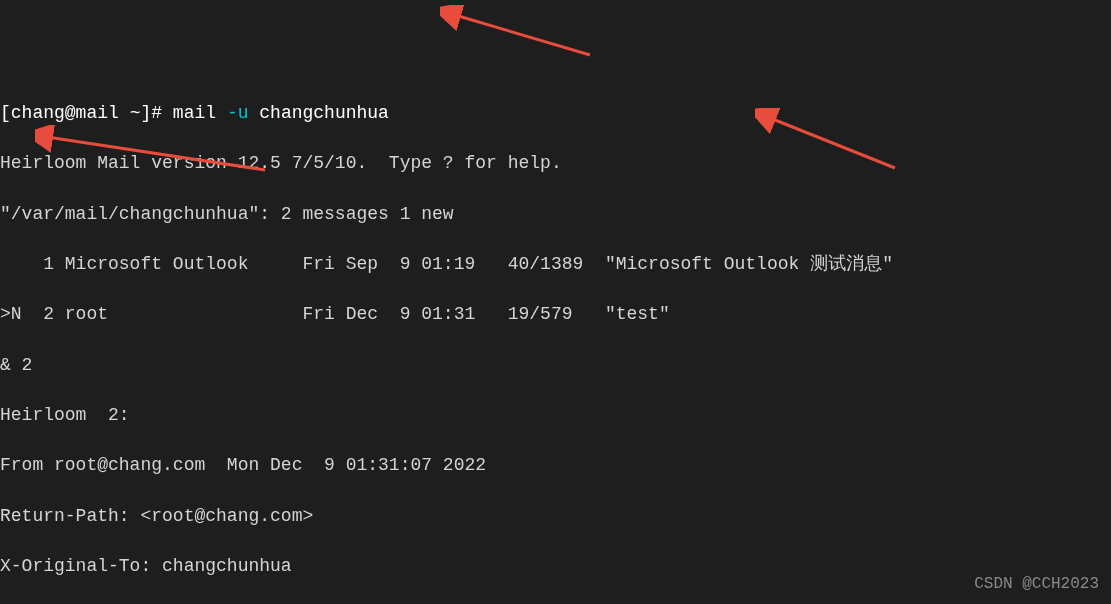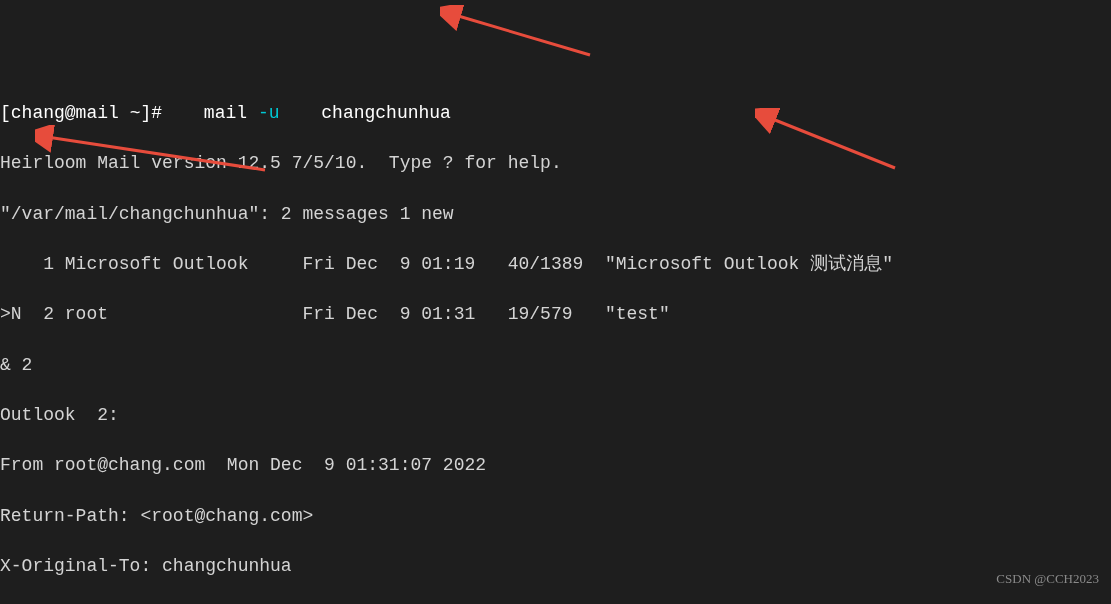--- a/index.html
+++ b/index.html
@@ -13,47 +13,47 @@
       white-space: pre;
       overflow: hidden;
       position: relative;
       width: 1111px;
       height: 604px;
     }
     .term-line {
       white-space: pre;
     }
     .prompt-white { color: #ffffff; }
-    .cmd-white { color: #ffffff; margin-left: 31px; }
+    .cmd-white { color: #ffffff; }
     .opt-cyan { color: #00c8d4; }
     .watermark {
       position: absolute;
-      bottom: 16px;
+      bottom: 9px;
       right: 12px;
-      font-size: 13px;
+      font-size: 16px;
       color: #8a8a8a;
-      font-family: Liberation Serif, serif;
+      font-family: Liberation Mono, monospace;
     }
     svg.arrow {
       position: absolute;
       pointer-events: none;
     }
   </style>
 </head>
 <body>
 
 
 
 <div class="term-line"><span class="prompt-white">[</span><span class="prompt-white">chang@mail</span><span class="prompt-white"> ~</span><span class="prompt-white">]# </span><span class="cmd-white">mail </span><span class="opt-cyan">-u</span><span class="cmd-white"> changchunhua</span></div>
 <div class="term-line">Heirloom Mail version 12.5 7/5/10.  Type ? for help.</div>
 <div class="term-line">"/var/mail/changchunhua": 2 messages 1 new</div>
-<div class="term-line">    1 Microsoft Outlook     Fri Dec  9 01:19   40/1389  "Microsoft Outlook 测试消息"</div>
+<div class="term-line">    1 Microsoft Outlook     Fri Sep  9 01:19   40/1389  "Microsoft Outlook 测试消息"</div>
 <div class="term-line">&gt;N  2 root                  Fri Dec  9 01:31   19/579   "test"</div>
 <div class="term-line">&amp; 2</div>
-<div class="term-line">Outlook  2:</div>
+<div class="term-line">Heirloom  2:</div>
 <div class="term-line">From root@chang.com  Mon Dec  9 01:31:07 2022</div>
 <div class="term-line">Return-Path: &lt;root@chang.com&gt;</div>
 <div class="term-line">X-Original-To: changchunhua</div>
 
 
 
 
 
 
 

